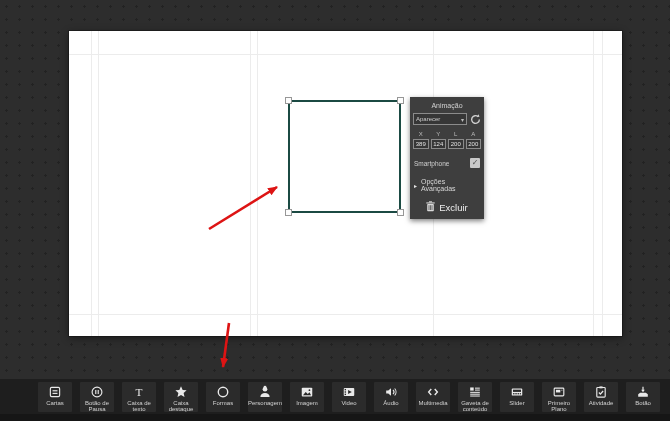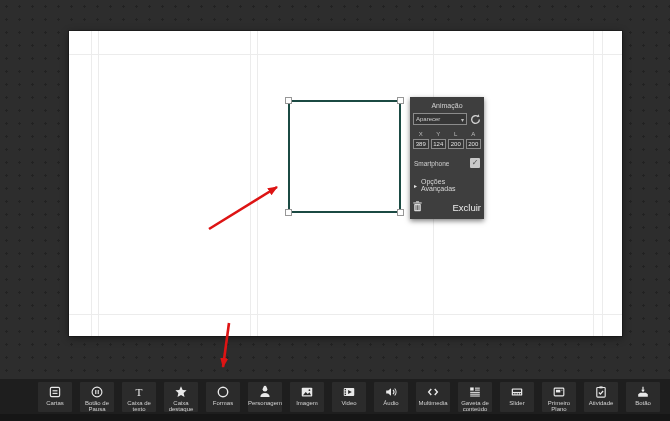--- a/index.html
+++ b/index.html
@@ -39,21 +39,21 @@
   .pf-l{font-size:6px;color:#bdbdbd;margin-bottom:2px}
   .pf-v{border:1px solid #8b8b8b;background:#363636;font-size:6px;color:#e0e0e0;
     height:10px;line-height:9px}
   .p-smart{display:flex;justify-content:space-between;align-items:center;
     margin-top:9px;font-size:6.5px;color:#cfcfcf;padding:0 1px}
   .p-check{width:10px;height:10px;background:#c9c9c9;color:#4f4f4f;font-size:8px;
     line-height:10px;text-align:center;border-radius:1px;cursor:pointer}
   .p-adv{display:flex;align-items:center;gap:4px;margin-top:10px;font-size:7px;
     color:#d8d8d8;cursor:pointer;padding:0 1px}
   .p-adv .tri{font-size:6px;color:#e2e2e2}
-  .p-del{display:flex;align-items:center;justify-content:space-between;gap:4px;margin-top:7px;
+  .p-del{display:flex;align-items:center;justify-content:center;gap:4px;margin-top:7px;
     font-size:9.5px;color:#ececec;cursor:pointer;padding:2px 0 1px}
   
   .toolbar{position:absolute;left:0;right:0;bottom:0;height:42px;z-index:6;
     background:linear-gradient(#1e1e1e 0 35px,#161616 35px 42px);
     display:flex;gap:8px;align-items:flex-start;padding:3px 0 0 38px}
   .tb{width:34px;height:30px;background:#2b2b2b;border-radius:1px;cursor:pointer;
     display:flex;flex-direction:column;align-items:center;padding-top:2px;flex:0 0 auto}
   .tbi{height:15px;display:flex;align-items:center;justify-content:center}
   .tbl{font-size:6px;line-height:6px;color:#d2d2d2;text-align:center;margin-top:1px}
 </style>

